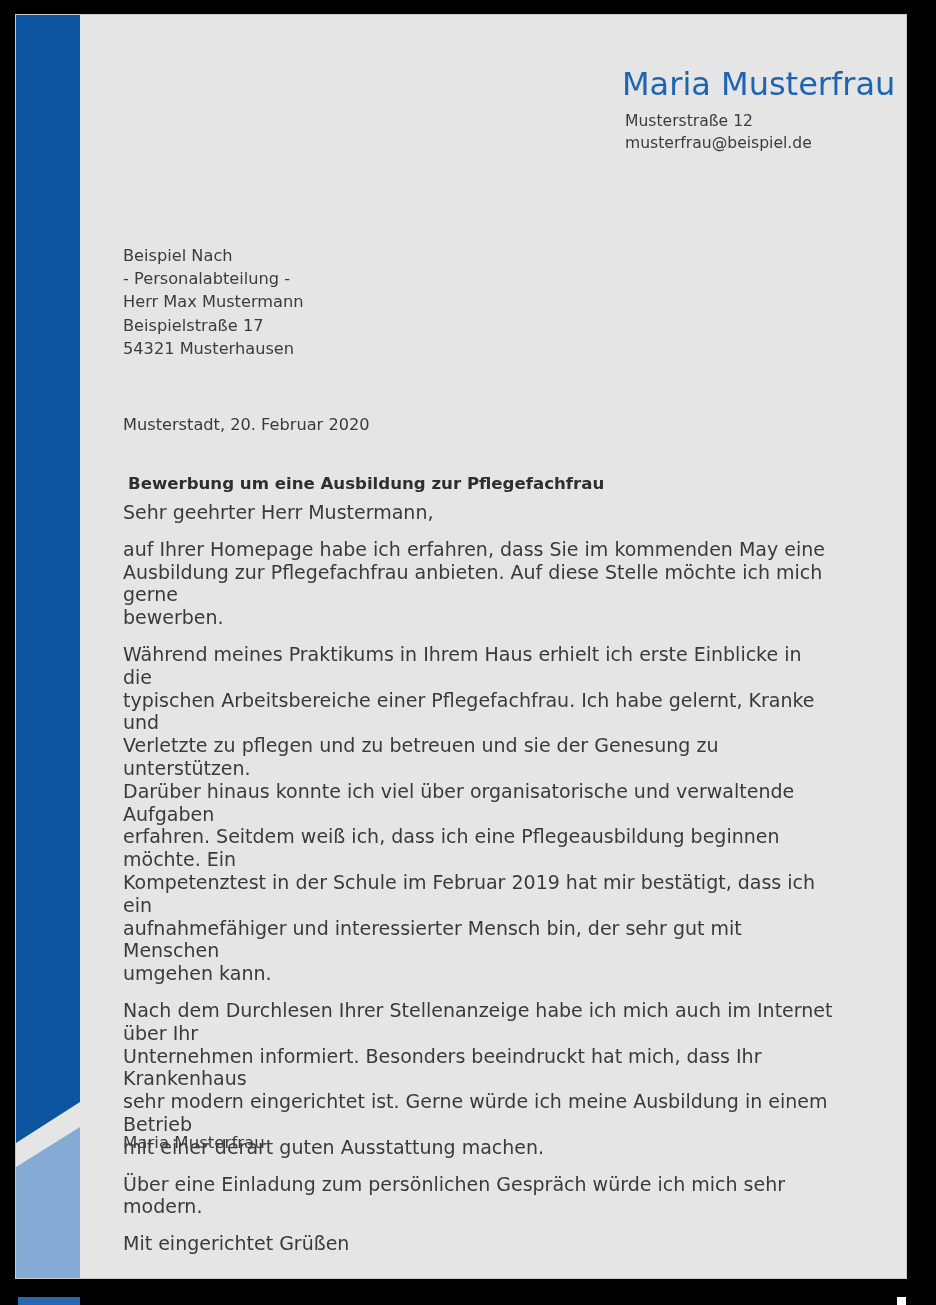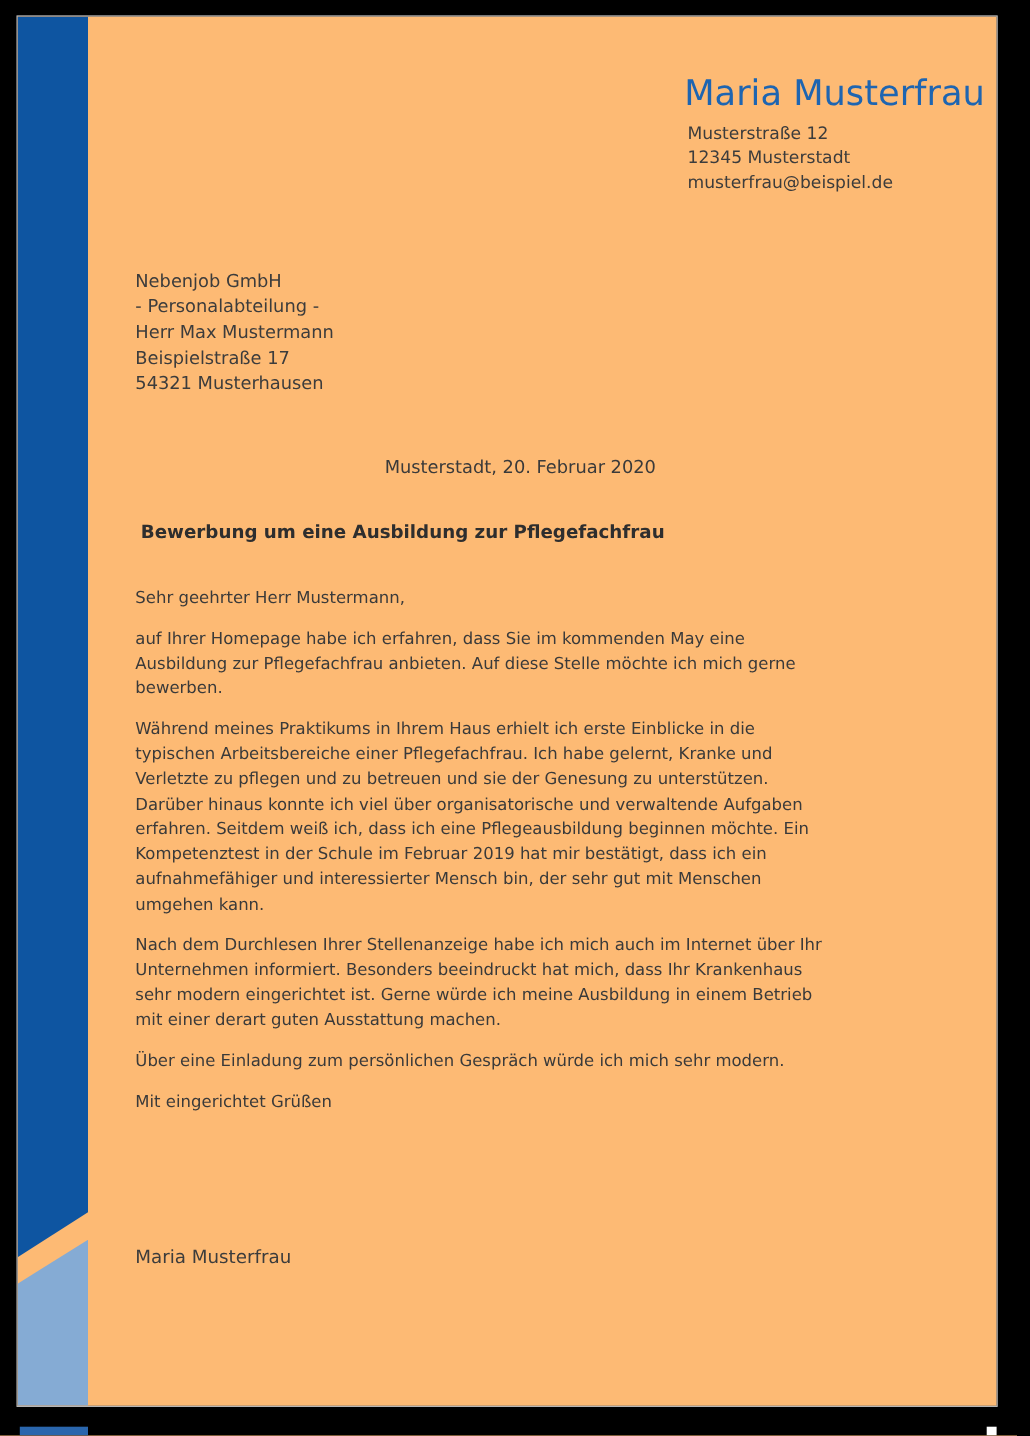--- a/index.html
+++ b/index.html
@@ -7,21 +7,21 @@
     width: 936px; height: 1305px;
     background: #000000;
     position: relative;
     font-family: "DejaVu Sans", "Liberation Sans", sans-serif;
   }
   .frame { position: absolute; inset: 0; }
 
   .page {
     position: absolute; left: 16px; top: 15px;
     width: 890px; height: 1263px;
-    background: #fdba74;
+    background: #e5e5e5;
     outline: 1px solid #c9c9c9;
   }
 
   
   .stripe-dark {
     position: absolute; left: 0; top: 0;
     width: 64px; height: 1128px;
     background: #0e55a1;
     clip-path: polygon(0 0, 64px 0, 64px 1087px, 0 1128px);
   }
@@ -46,31 +46,31 @@
 
   
   .recipient {
     position: absolute; left: 107px; top: 229px;
     font-size: 16.2px; line-height: 23.2px; color: #3c3c3c;
   }
   .recipient div { white-space: nowrap; }
 
   .dateline {
     position: absolute; left: 107px; top: 400px; width: 700px;
-    text-align: center; font-size: 16.2px; color: #3a3a3a; white-space: nowrap;
+    text-align: left; font-size: 16.2px; color: #3a3a3a; white-space: nowrap;
   }
 
   .subject {
     position: absolute; left: 112px; top: 459px;
     font-size: 16.6px; font-weight: 700; color: #2e2e2e; white-space: nowrap;
   }
 
   .body-text {
-    position: absolute; left: 107px; top: 517px; width: 712px;
-    font-size: 15px; line-height: 22.8px; color: #3a3a3a;
+    position: absolute; left: 107px; top: 486px; width: 712px;
+    font-size: 19px; line-height: 22.8px; color: #3a3a3a;
   }
   .body-text p { margin: 0 0 14px 0; white-space: pre-line; }
 
   .signature {
     position: absolute; left: 107px; top: 1118px;
     font-size: 16.6px; color: #3c3c3c; white-space: nowrap;
   }
 
   
   .sliver-left {
@@ -89,27 +89,26 @@
 
   <div class="page">
 
     <div class="stripe-dark"></div>
     <div class="stripe-light"></div>
 
     <header class="sender">
       <div class="sender-name">Maria Musterfrau</div>
       <div class="sender-lines">
         <div>Musterstraße 12</div>
-        <div>12345 Musterstadt</div>
         <div>musterfrau@beispiel.de</div>
       </div>
     </header>
 
     <div class="recipient">
-      <div>Nebenjob GmbH</div>
+      <div>Beispiel Nach</div>
       <div>- Personalabteilung -</div>
       <div>Herr Max Mustermann</div>
       <div>Beispielstraße 17</div>
       <div>54321 Musterhausen</div>
     </div>
 
     <div class="dateline">Musterstadt, 20. Februar 2020</div>
 
     <div class="subject">Bewerbung um eine Ausbildung zur Pflegefachfrau</div>
 

